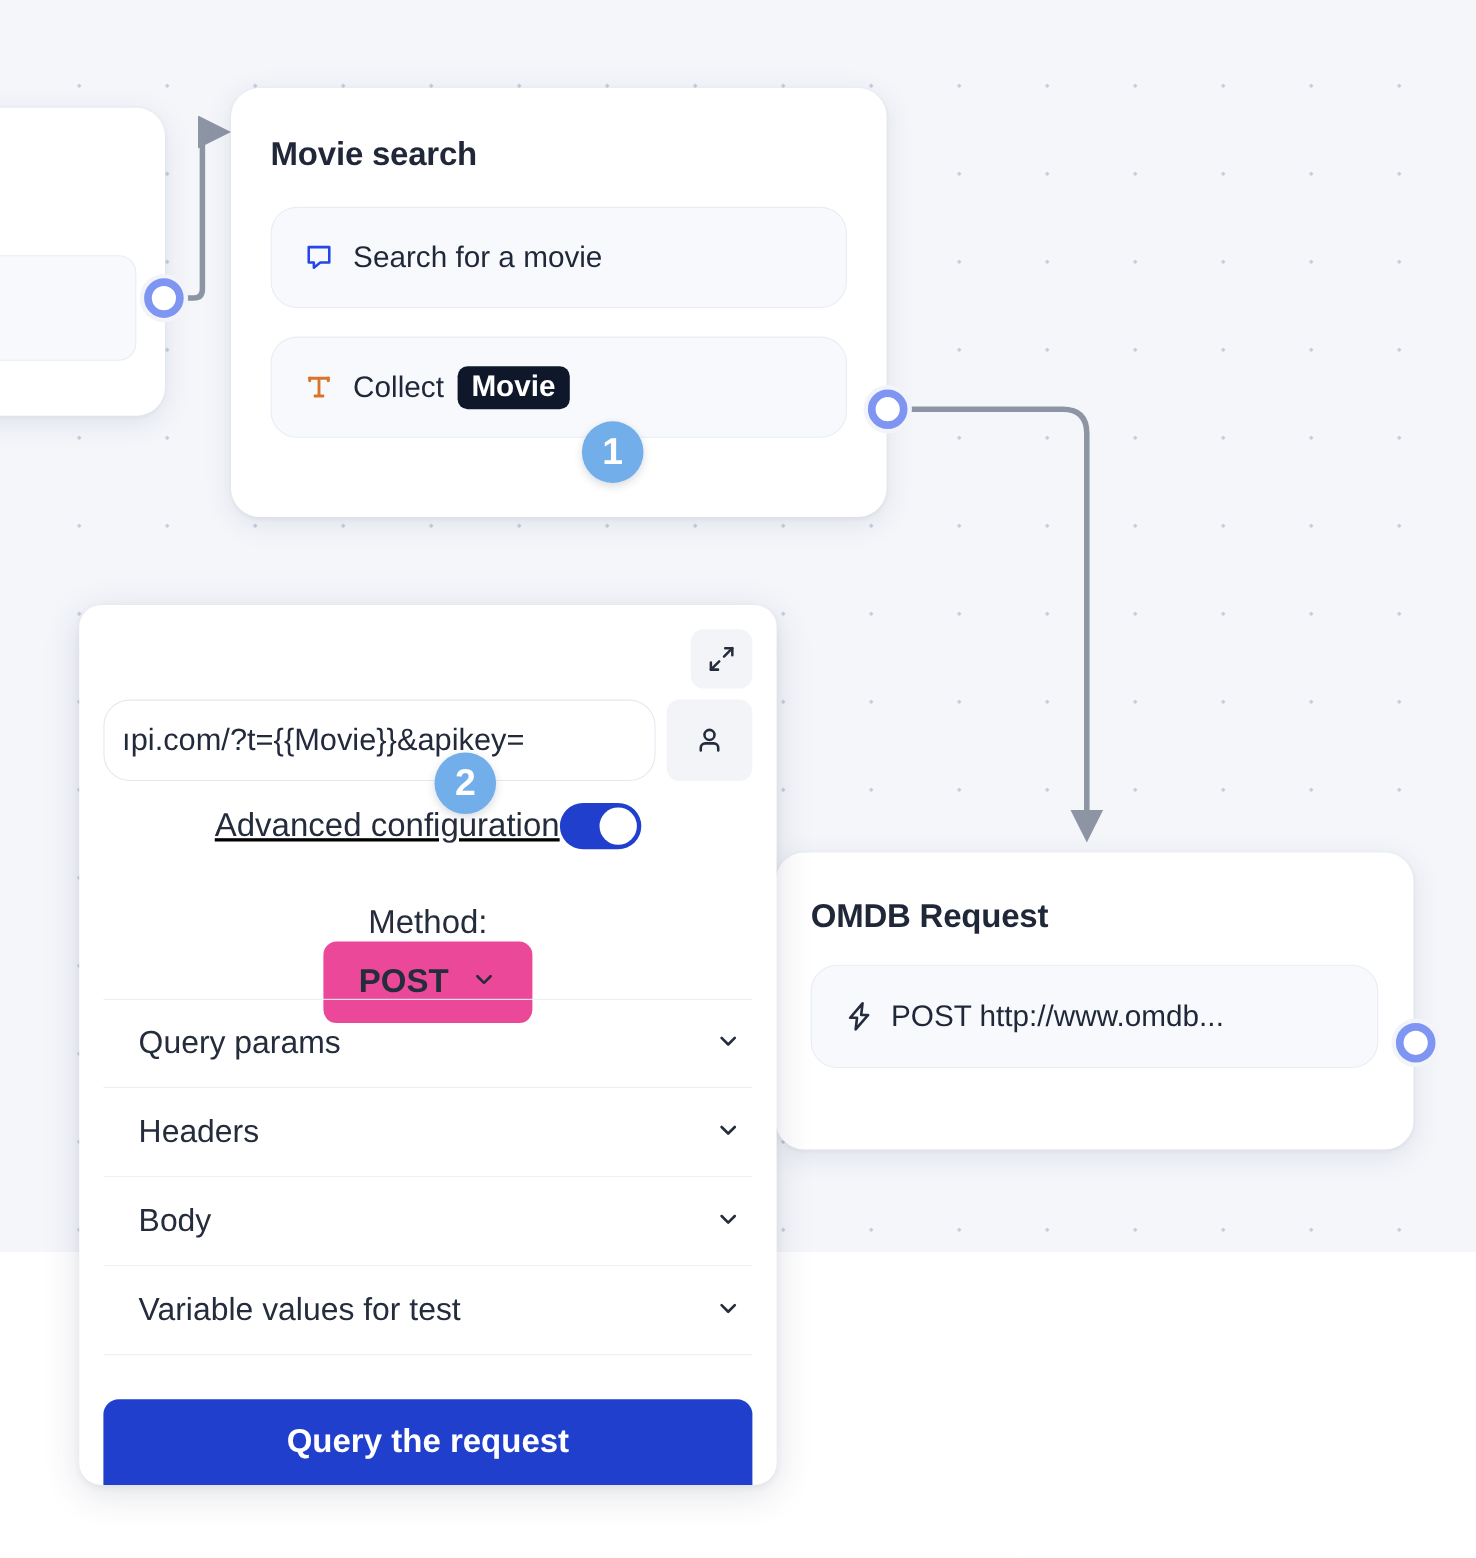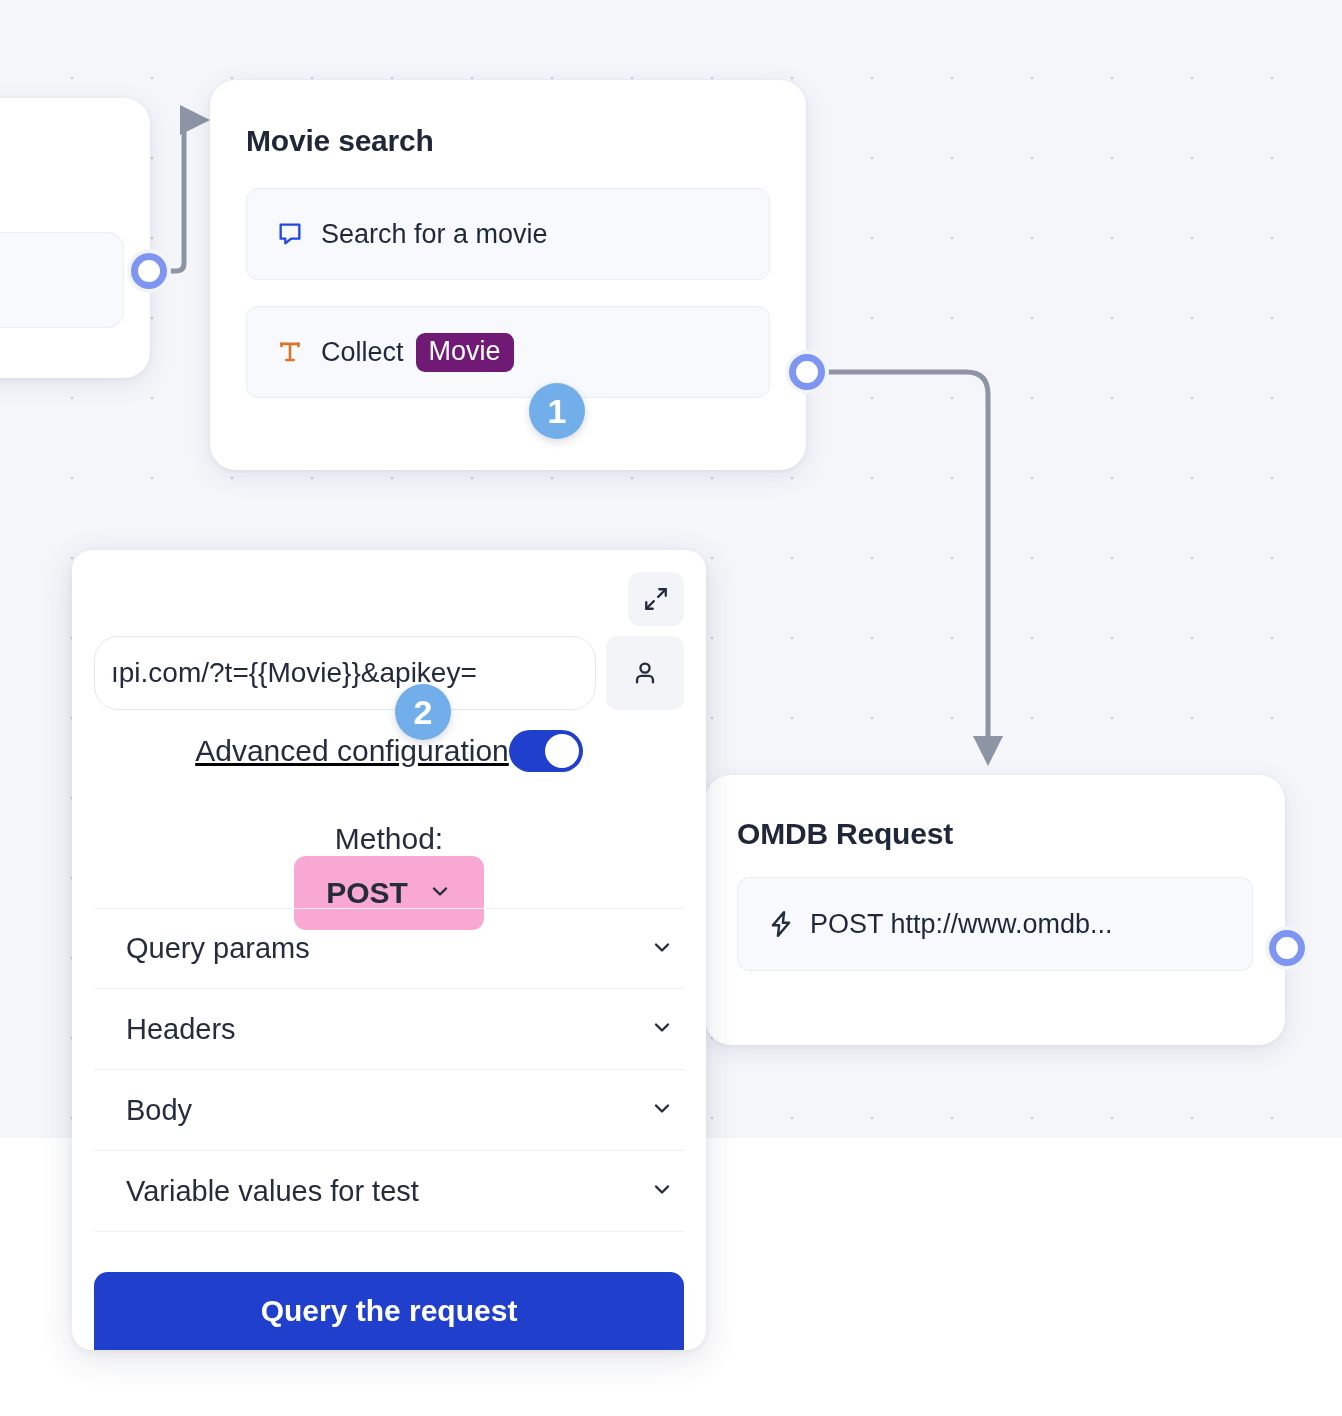--- a/index.html
+++ b/index.html
@@ -31,21 +31,21 @@
   }
   .node-title {
     color: #1f2738;
     font-size: 30px;
     font-weight: bold;
     letter-spacing: -0.2px;
   }
   .node-row {
     background: #f7f9fc;
     border: 1px solid #e8edf4;
-    border-radius: 12px;
+    border-radius: 24px;
     display: flex;
     align-items: center;
     gap: 16px;
     color: #1f2738;
     font-size: 27px;
   }
   .node-row .row-ico {
     display: flex;
     align-items: center;
     justify-content: center;
@@ -66,26 +66,27 @@
   #node-movie-search .node-row {
     height: 92px;
     padding: 0 28px;
     margin-bottom: 26px;
   }
   #node-movie-search .node-row:last-child { margin-bottom: 0; }
 
   .chip-movie {
     display: inline-flex;
     align-items: center;
-    background: #701a75;
+    background: #0f172a;
     color: #ffffff;
     border-radius: 9px;
     padding: 3px 13px 5px;
     font-size: 27px;
     margin-left: -4px;
+    font-weight: bold;
   }
 
   
   #node-partial-left {
     left: -150px;
     top: 98px;
     width: 300px;
     height: 280px;
     border-radius: 26px;
     padding: 0;
@@ -234,21 +235,21 @@
     left: 22px;
     top: 272px;
     width: 590px;
     display: flex;
     align-items: center;
     justify-content: space-between;
     flex-direction: column;
   }
   .method-label { font-size: 30px; color: #252d3d; }
   .method-select {
-    background: #f9a8d4;
+    background: #ec4899;
     border-radius: 12px;
     height: 74px;
     min-width: 190px;
     padding: 0 22px;
     display: flex;
     align-items: center;
     justify-content: center;
     gap: 20px;
     font-size: 30px;
     font-weight: bold;

